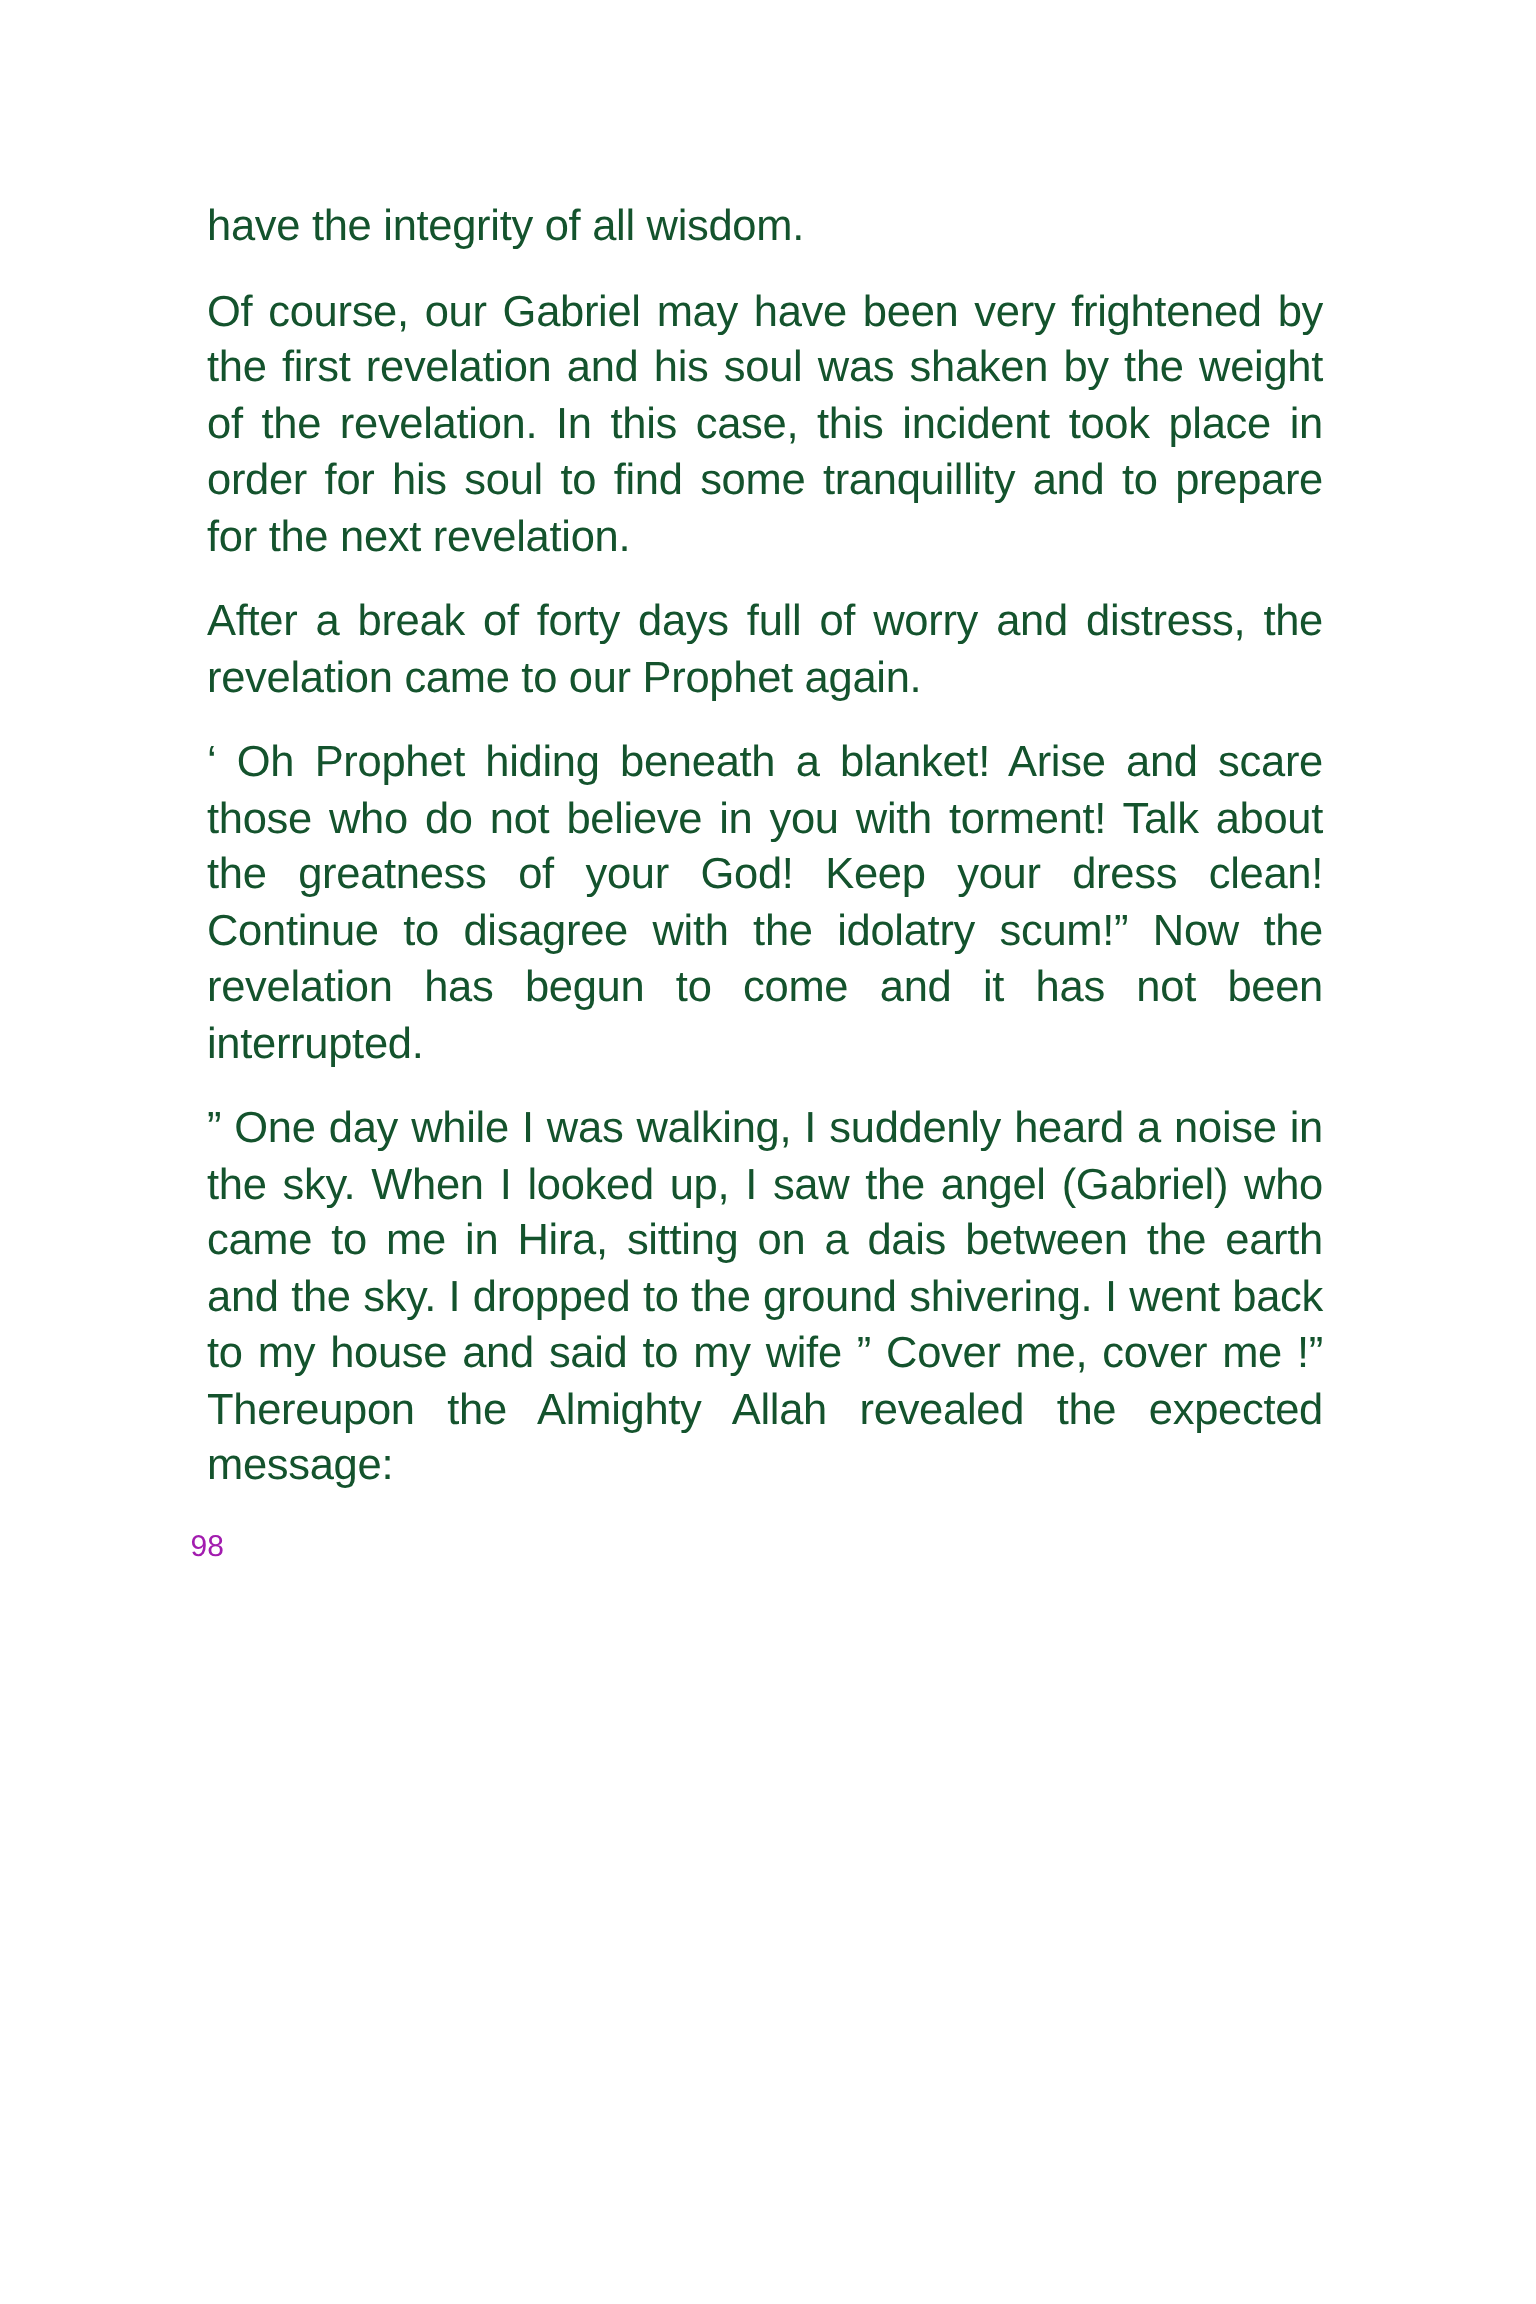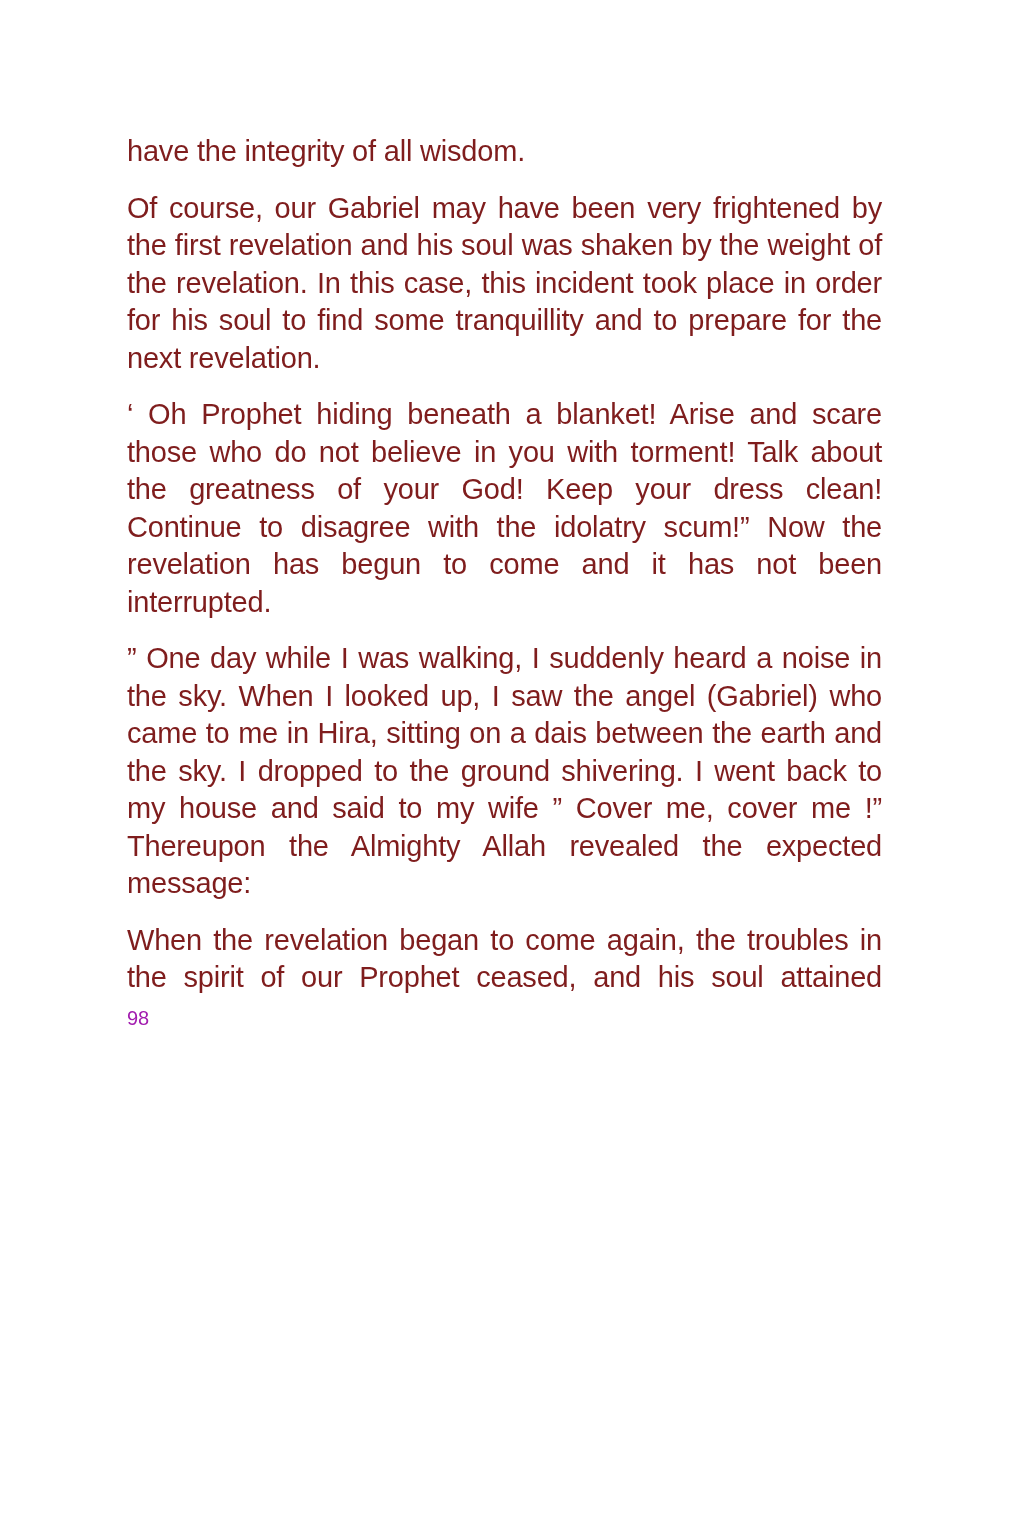--- a/index.html
+++ b/index.html
@@ -14,42 +14,42 @@
     font-family: "Liberation Sans", "DejaVu Sans", sans-serif;
     color: #161616;
     overflow: hidden;
   }
   .page {
     box-sizing: border-box;
     padding: 133px 142px 0 127px;
     width: 1024px;
   }
   .para {
-    margin: 0 0 19px 0;
+    margin: 0 0 19px 11px;
     font-size: 29px;
     line-height: 37.5px;
     letter-spacing: -0.2px;
     text-align: justify;
     text-justify: inter-word;
-    color: #7f1d1d;
+    color: #14532d;
   }
   .para.continues {
     text-align-last: justify;
     margin-bottom: 6px;
   }
   .page-number {
     font-size: 20px;
     line-height: 30px;
     color: #a21caf;
     letter-spacing: 0;
   }
 </style>
 </head>
 <body>
 
 <main class="page">
   <p class="para">have the integrity of all wisdom.</p>
   <p class="para">Of course, our Gabriel may have been very frightened by the first revelation and his soul was shaken by the weight of the revelation. In this case, this incident took place in order for his soul to find some tranquillity and to prepare for the next revelation.</p>
+  <p class="para">After a break of forty days full of worry and distress, the revelation came to our Prophet again.</p>
   <p class="para">‘ Oh Prophet hiding beneath a blanket! Arise and scare those who do not believe in you with torment! Talk about the greatness of your God! Keep your dress clean! Continue to disagree with the idolatry scum!” Now the revelation has begun to come and it has not been interrupted.</p>
   <p class="para">” One day while I was walking, I suddenly heard a noise in the sky. When I looked up, I saw the angel (Gabriel) who came to me in Hira, sitting on a dais between the earth and the sky. I dropped to the ground shivering. I went back to my house and said to my wife ” Cover me, cover me !” Thereupon the Almighty Allah revealed the expected message:</p>
-  <p class="para continues">When the revelation began to come again, the troubles in the spirit of our Prophet ceased, and his soul attained</p>
   <div class="page-number">98</div>
 </main>
 
 </body></html>

